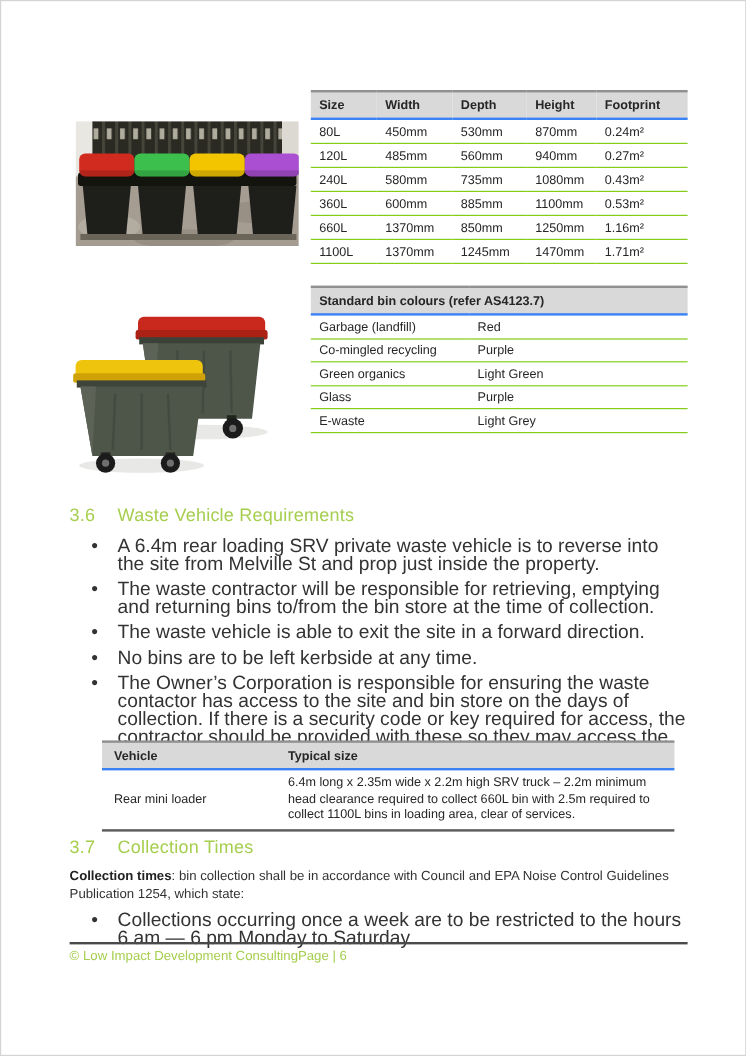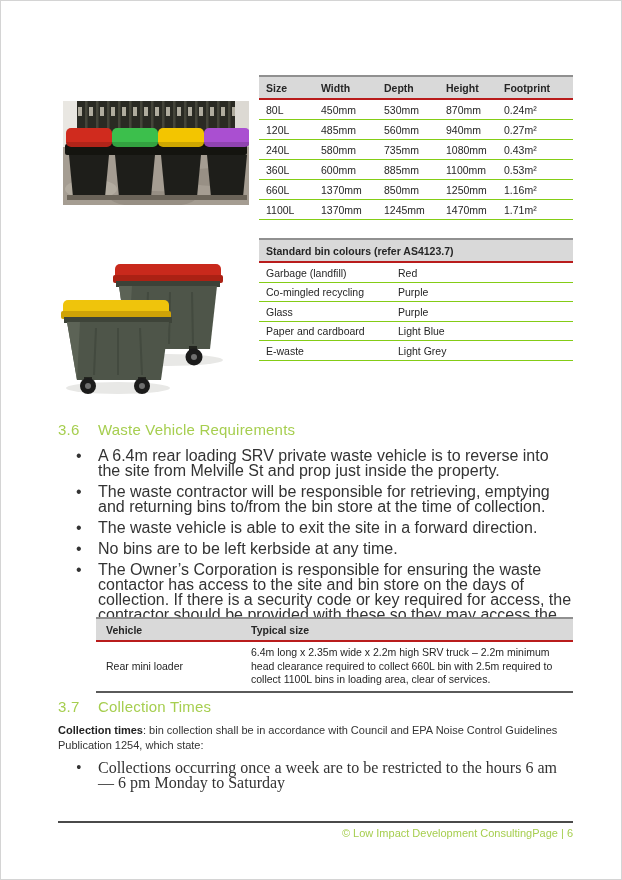--- a/index.html
+++ b/index.html
@@ -15,46 +15,46 @@
     position:relative;width:622px;height:880px;background:#fff;
     border:1px solid #d4d4d4;overflow:hidden;color:#2f2f2f;
   }
   
   .photo{position:absolute;}
   #photo1{left:62px;top:100px;width:186px;height:104px;}
   #photo2{left:57px;top:253px;width:178px;height:142px;}
   
   table{border-collapse:collapse;table-layout:fixed;font-size:10.5px;color:#262626;}
   th{font-weight:bold;text-align:left;background:var(--table_header_bg);
-     border-top:2px solid #909090;border-bottom:2px solid #b91c1c;padding:5px 0 4px 7px;}
+     border-top:2px solid #909090;border-bottom:2px solid #3b82f6;padding:5px 0 4px 7px;}
   td{border-bottom:1px solid #84cc16;padding:4px 0 3px 7px;}
   #size-table{position:absolute;left:258px;top:74px;width:314px;}
   #colours-table{position:absolute;left:258px;top:237px;width:314px;}
   #colours-table td{padding:3.5px 0 3px 7px;}
-  #vehicle-table{position:absolute;left:95px;top:616px;width:477px;}
+  #vehicle-table{position:absolute;left:84px;top:616px;width:477px;}
   #vehicle-table th{padding-left:10px;}
   #vehicle-table td{padding:4px 2px 4px 10px;vertical-align:middle;line-height:13.5px;}
   #vehicle-table tbody td{border-bottom:2px solid #5a5a5a;}
   
   #note{position:absolute;left:258px;top:383px;width:305px;font-size:11px;line-height:14px;color:#333;}
   
   .section{position:absolute;left:57px;width:515px;}
   #section-36{top:420px;}
   #section-37{top:697px;}
   .section-heading{font-size:15px;color:var(--brand_green);letter-spacing:.2px;}
   .sec-num{display:inline-block;width:40px;}
   .bullets{list-style:none;margin-top:10px;}
   .bullets li{position:relative;padding-left:40px;margin-bottom:6px;
               font-size:16px;line-height:15px;color:#333;}
   .bullets li::before{content:"\2022";position:absolute;left:18px;top:0;color:#333;}
   .para{margin-top:8px;font-size:11px;line-height:15px;color:#333;}
   .para .bold{font-weight:bold;color:#222;}
   
-  #footer{position:absolute;left:57px;top:820px;width:515px;
-          border-top:2px solid #4a4a4a;display:flex;justify-content:flex-end;
+  #footer{position:absolute;left:57px;top:784px;width:515px;
+          border-top:2px solid #4a4a4a;display:flex;justify-content:flex-start;
           padding-top:4px;font-size:11px;color:var(--brand_green);}
   
   .lid-red{fill:var(--lid_red);} .lid-green{fill:var(--lid_green);}
   .lid-yellow{fill:var(--lid_yellow);} .lid-purple{fill:var(--lid_purple);}
   .big-body{fill:var(--large_bin_body);}
   .big-lid-red{fill:var(--large_lid_red);} .big-lid-yellow{fill:var(--large_lid_yellow);}
 </style>
 </head>
 <body>
 
@@ -215,26 +215,26 @@
     <tbody>
       <tr>
           <td>Garbage (landfill)</td>
           <td>Red</td>
         </tr>
       <tr>
           <td>Co-mingled recycling</td>
           <td>Purple</td>
         </tr>
       <tr>
+          <td>Green organics</td>
+          <td>Light Green</td>
+        </tr>
+      <tr>
           <td>Glass</td>
           <td>Purple</td>
-        </tr>
-      <tr>
-          <td>Paper and cardboard</td>
-          <td>Light Blue</td>
         </tr>
       <tr>
           <td>E-waste</td>
           <td>Light Grey</td>
         </tr>
     </tbody>
   </table>
 
 
   <div id="section-36" class="section">
@@ -269,21 +269,21 @@
     </tbody>
   </table>
 
   <div id="section-37" class="section">
     <div class="section-heading">
       <span class="sec-num">3.7</span><span class="sec-title">Collection Times</span>
     </div>
     <p class="para">
       <span class="bold">Collection times</span><span>: bin collection shall be in accordance with Council and EPA Noise Control Guidelines Publication 1254, which state:</span>
     </p>
-    <ul class="bullets" style="margin-top:7px;font-family:Liberation Serif, serif;">
+    <ul class="bullets" style="margin-top:7px;">
       <li>Collections occurring once a week are to be restricted to the hours 6 am — 6 pm Monday to Saturday</li>
     </ul>
   </div>
 
   <div id="footer">
     <span>© Low Impact Development Consulting</span>
     <span>Page | 6</span>
   </div>
 
 </div>

